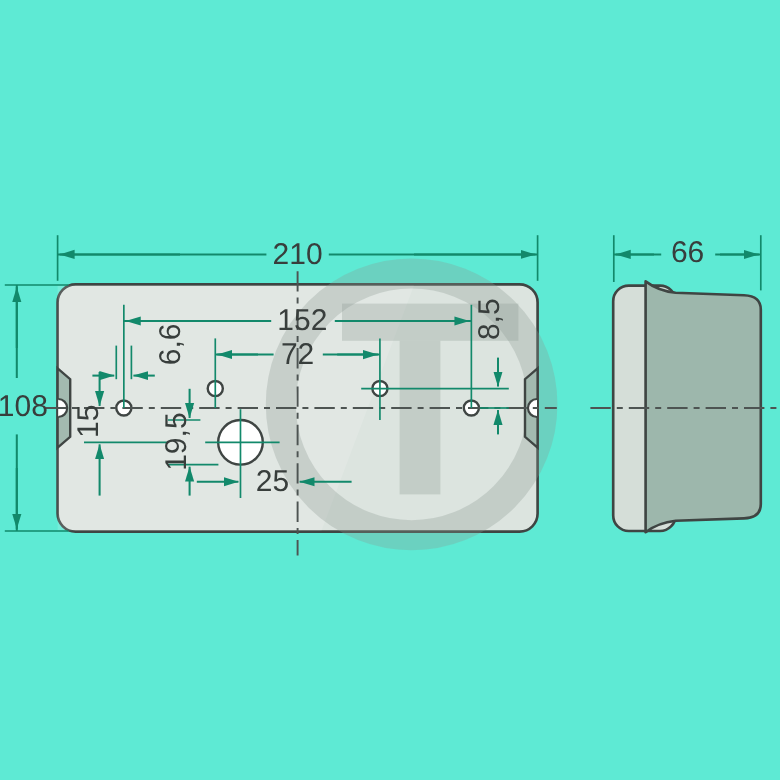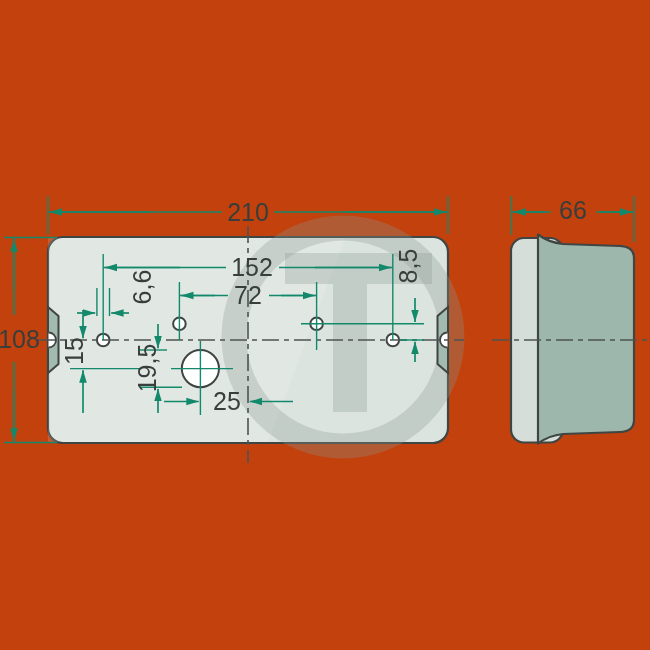--- a/index.html
+++ b/index.html
@@ -1,16 +1,16 @@
 <!DOCTYPE html>
 <html><head>
 <meta charset="utf-8">
 <style>
   html,body{margin:0;padding:0;background:#ffffff;}
-  .canvas{position:relative;width:650px;height:650px;background:#c2410c;overflow:hidden;
+  .canvas{position:relative;width:650px;height:650px;background:#5eead4;overflow:hidden;
           font-family:"Liberation Sans", sans-serif;}
   svg{position:absolute;left:0;top:0;}
   .outline{stroke:#3f4543;stroke-width:2.2;stroke-linejoin:round;}
   .plate{fill:#dce4df;}
   .flange{fill:#d5ded8;}
   .bodyfill{fill:#9db7ac;}
   .tab{fill:#a3bab0;stroke:#3f4543;stroke-width:2;}
   .notch{fill:#ffffff;stroke:#3f4543;stroke-width:1.8;}
   .hole{fill:#ffffff;stroke:#3f4543;stroke-width:2;}
   .cl{stroke:#4d5452;stroke-width:1.6;fill:none;stroke-dasharray:17 5 5 5;}

